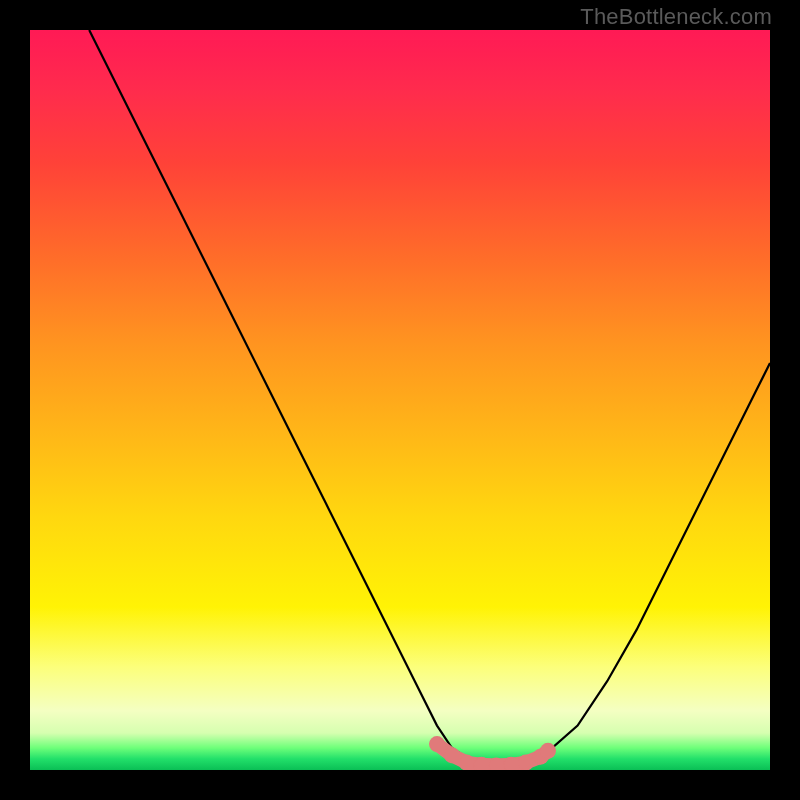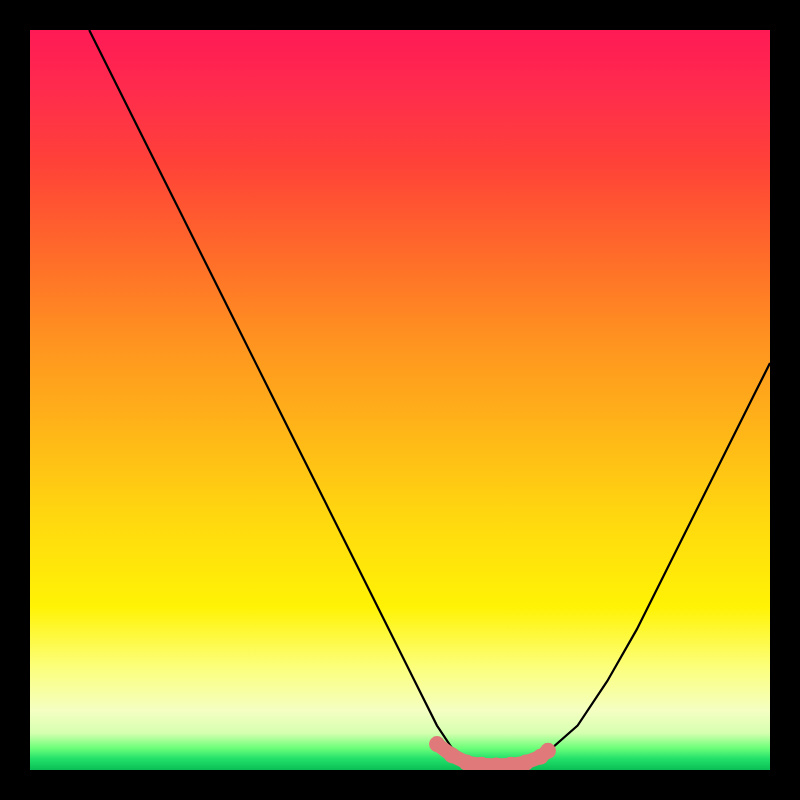--- a/index.html
+++ b/index.html
@@ -58,20 +58,21 @@
     font-weight: 500;
     letter-spacing: 0.2px;
     user-select: none;
   }
 </style>
 </head>
 <body>
 
 <div class="frame">
 
+  <div class="watermark">TheBottleneck.com</div>
 
   <div class="plot-area">
     <svg viewBox="0 0 740 740" preserveAspectRatio="none">
       <path id="curve-path" fill="none" stroke="#000000" stroke-width="2.2" d="M59.2 0.0 L88.8 59.2 L118.4 118.4 L148.0 177.6 L177.6 236.8 L207.2 296.0 L236.8 355.2 L266.4 414.4 L296.0 473.6 L325.6 532.8 L355.2 592.0 L384.8 651.2 L407.0 695.6 L421.8 717.8 L444.0 732.6 L458.8 736.3 L481.0 736.3 L495.8 732.6 L518.0 721.5 L547.6 695.6 L577.2 651.2 L606.8 599.4 L636.4 540.2 L666.0 481.0 L695.6 421.8 L725.2 362.6 L740.0 333.0"></path>
       <g id="highlight-dots">
           <circle cx="407.0" cy="714.1" r="8" fill="#e07a7a"></circle>
           <line x1="407.0" y1="714.1" x2="421.8" y2="725.2" stroke="#e07a7a" stroke-width="14" stroke-linecap="round"></line>
           <circle cx="421.8" cy="725.2" r="8" fill="#e07a7a"></circle>
           <line x1="421.8" y1="725.2" x2="436.6" y2="732.6" stroke="#e07a7a" stroke-width="14" stroke-linecap="round"></line>
           <circle cx="436.6" cy="732.6" r="8" fill="#e07a7a"></circle>

